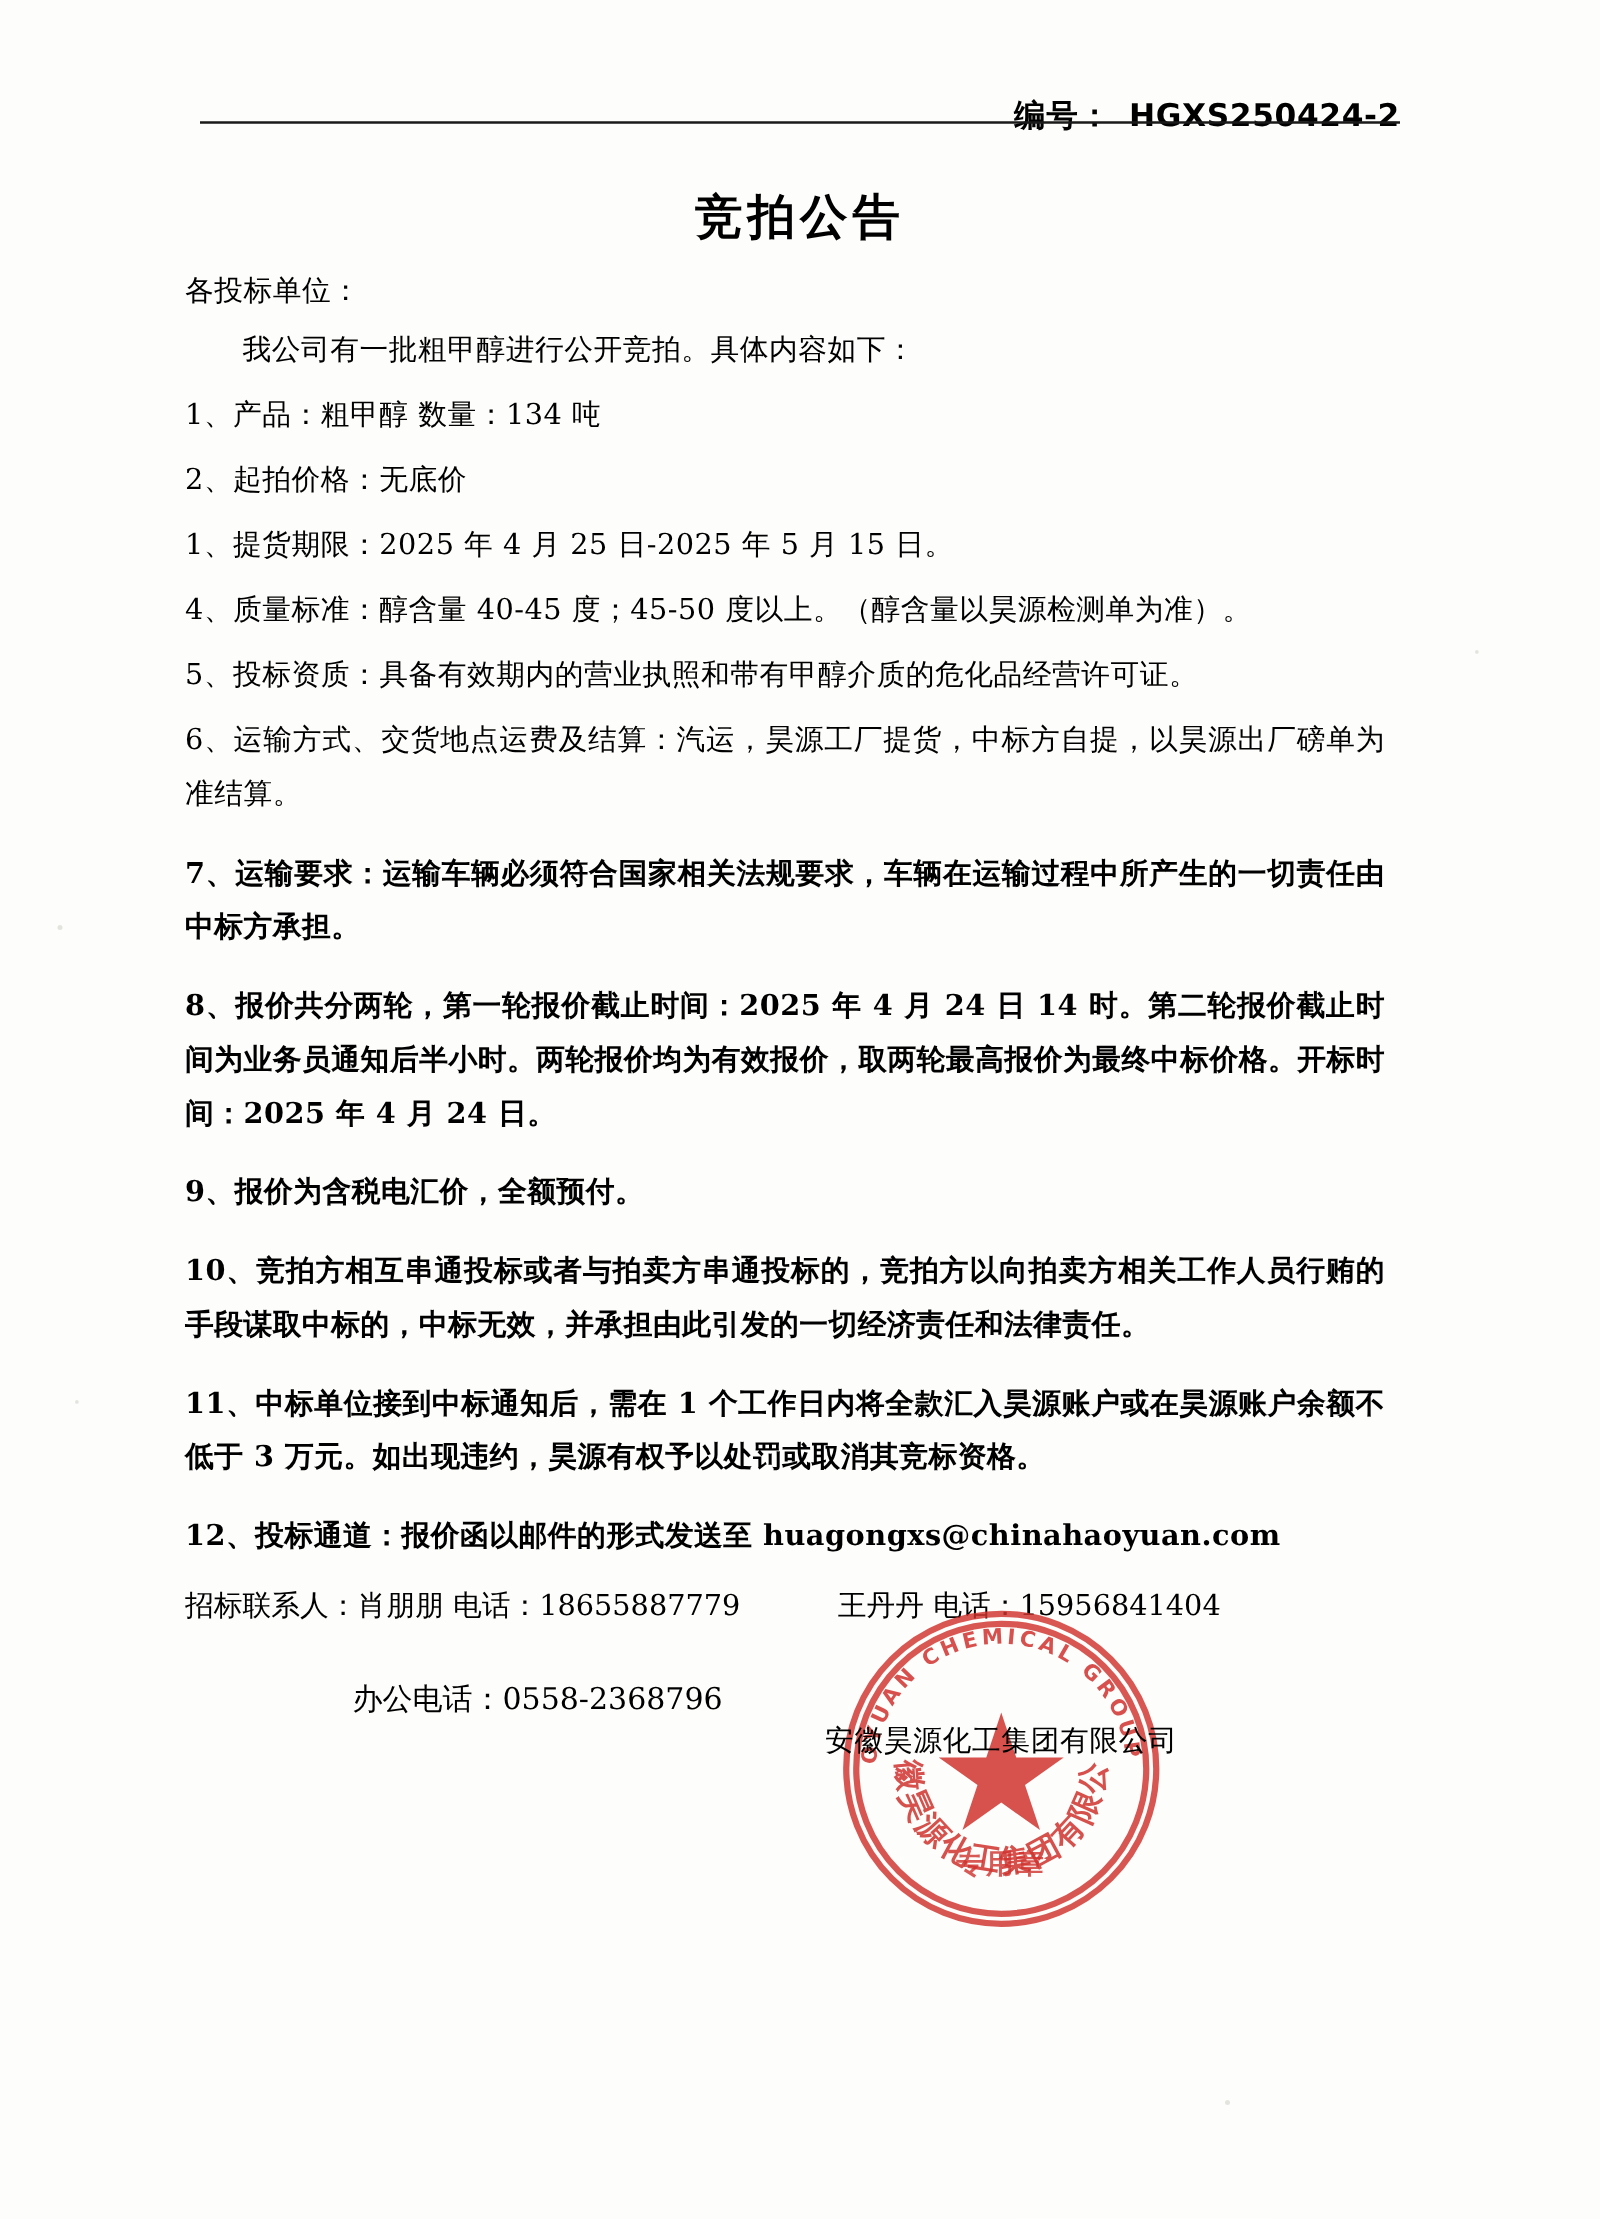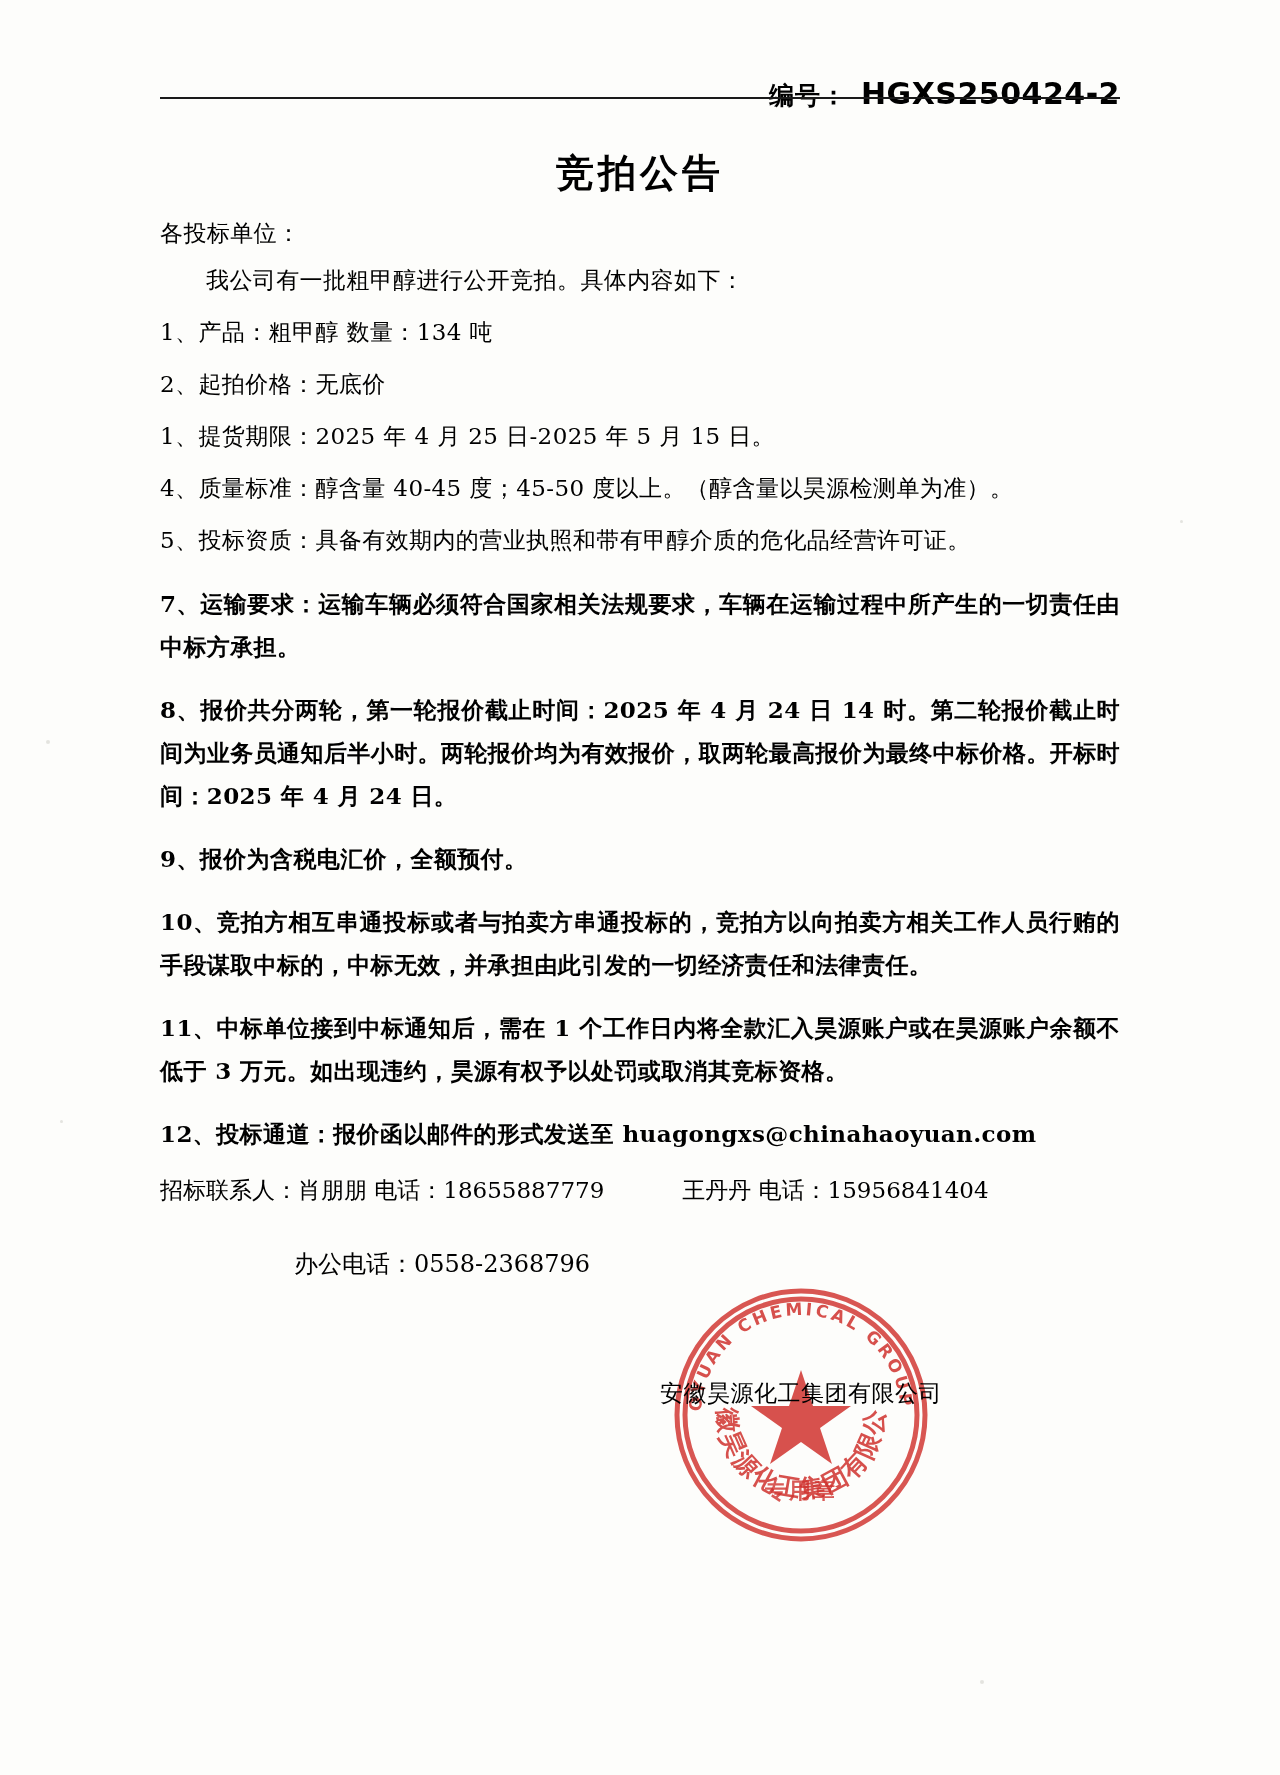--- a/index.html
+++ b/index.html
@@ -32,21 +32,21 @@
     justify-content: flex-end;
     align-items: baseline;
   }
   .doc-number-label {
     font-size: 25px;
     font-weight: bold;
     letter-spacing: 1px;
     margin-right: 14px;
   }
   .doc-number-value {
-    font-size: 30px;
+    font-size: 25px;
     font-weight: bold;
     font-family: "DejaVu Sans", "Liberation Sans", sans-serif;
     letter-spacing: 0.5px;
   }
   .header-rule {
     position: absolute;
     top: 97px;
     left: 160px;
     width: 960px;
     height: 2px;
@@ -62,21 +62,21 @@
     text-align: center;
     font-size: 38px;
     font-weight: bold;
     letter-spacing: 4px;
   }
 
   
   .body-area {
     position: absolute;
     top: 212px;
-    left: 160px;
+    left: 148px;
     width: 960px;
   }
   .para {
     font-size: 23px;
     line-height: 43px;
     margin: 0 0 9px 0;
     text-align: justify;
     letter-spacing: 0.4px;
   }
   .para.indent {
@@ -155,20 +155,21 @@
   <div class="body-area">
 
     <p class="para tight">各投标单位：</p>
     <p class="para indent">我公司有一批粗甲醇进行公开竞拍。具体内容如下：</p>
 
     <p class="para">1、产品：粗甲醇          数量：134 吨</p>
     <p class="para">2、起拍价格：无底价</p>
     <p class="para">1、提货期限：2025 年 4 月 25 日-2025 年 5 月 15 日。</p>
     <p class="para">4、质量标准：醇含量 40-45 度；45-50 度以上。（醇含量以昊源检测单为准）。</p>
     <p class="para">5、投标资质：具备有效期内的营业执照和带有甲醇介质的危化品经营许可证。</p>
+    <p class="para">6、运输方式、交货地点运费及结算：汽运，昊源工厂提货，中标方自提，以昊源出厂磅单为准结算。</p>
     <p class="para gap">7、运输要求：运输车辆必须符合国家相关法规要求，车辆在运输过程中所产生的一切责任由中标方承担。</p>
     <p class="para gap">8、报价共分两轮，第一轮报价截止时间：2025 年 4 月 24 日 14 时。第二轮报价截止时间为业务员通知后半小时。两轮报价均为有效报价，取两轮最高报价为最终中标价格。开标时间：2025 年 4 月 24 日。</p>
     <p class="para gap">9、报价为含税电汇价，全额预付。</p>
     <p class="para gap">10、竞拍方相互串通投标或者与拍卖方串通投标的，竞拍方以向拍卖方相关工作人员行贿的手段谋取中标的，中标无效，并承担由此引发的一切经济责任和法律责任。</p>
     <p class="para gap">11、中标单位接到中标通知后，需在 1 个工作日内将全款汇入昊源账户或在昊源账户余额不低于 3 万元。如出现违约，昊源有权予以处罚或取消其竞标资格。</p>
     <p class="para gap">12、投标通道：报价函以邮件的形式发送至 huagongxs@chinahaoyuan.com</p>
 
     <div class="contacts">
       <span class="contact-left">招标联系人：肖朋朋   电话：18655887779</span>
       <span class="contact-right">王丹丹   电话：15956841404</span>

